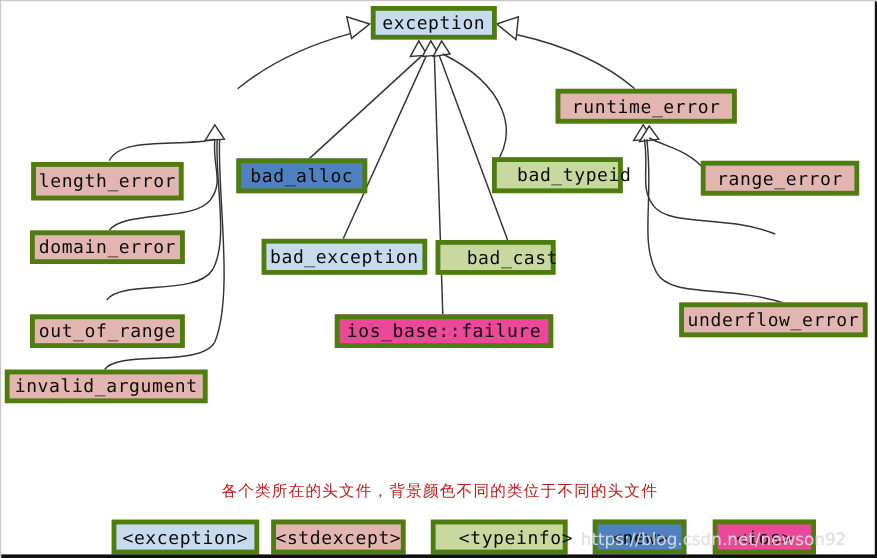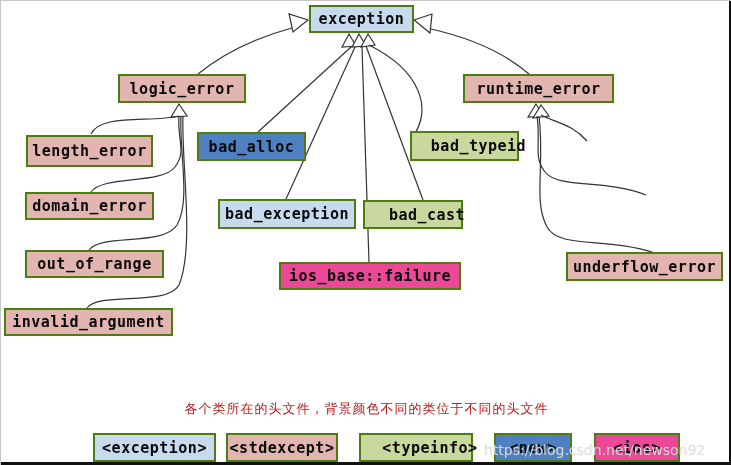--- a/index.html
+++ b/index.html
@@ -6,23 +6,23 @@
   #canvas{
     position:relative;width:731px;height:465px;background:#ffffff;
     overflow:hidden;box-sizing:border-box;
     border-top:1px solid #c8c8c8;border-left:1px solid #c8c8c8;
     font-family:"DejaVu Sans Mono","Liberation Mono",monospace;
   }
   #edge-bottom{position:absolute;left:0;bottom:0;width:731px;height:3px;background:#111;}
   #edge-right{position:absolute;right:0;top:0;width:2px;height:465px;background:#111;}
   svg.wires{position:absolute;left:0;top:0;width:731px;height:465px;}
   .node{
-    position:absolute;border:2px solid #4d7c0f;box-sizing:border-box;
+    position:absolute;border:4px solid #4d7c0f;box-sizing:border-box;
     display:flex;align-items:center;justify-content:center;
-    font-weight:bold;font-size:15px;letter-spacing:0.5px;color:#0a0a0a;
+    font-weight:normal;font-size:15px;letter-spacing:0.5px;color:#0a0a0a;
     white-space:nowrap;
   }
   .c-exception{background:#c7daee;}
   .c-stdexcept{background:#e2b5b1;}
   .c-new{background:#4e80c2;}
   .c-typeinfo{background:#c9d89f;padding-left:28px;}
   .c-ios{background:#ec4899;}
   .caption{
     position:absolute;left:0;top:399px;width:731px;text-align:center;
     font-family:"DejaVu Sans","Liberation Sans",sans-serif;
@@ -78,34 +78,34 @@
       <polygon points="535,103 527,116 543,115" fill="#fff"></polygon>
       <polygon points="540,104 532,117 548,115" fill="#fff"></polygon>
       <path d="M 540,114 C 556,122 572,124 586,140"></path>
       <path d="M 536,115 C 540,142 532,156 544,171 C 557,188 606,178 645,194"></path>
       <path d="M 538,115 C 544,165 532,200 546,226 C 558,248 605,236 654,252"></path>
     </g>
   </svg>
 
   <div class="node c-exception" style="left:308px;top:4px;width:105px;height:28px">exception</div>
 
-  <div class="node c-stdexcept" style="left:117px;top:73px;width:128px;height:29px">logic_error</div>
   <div class="node c-stdexcept" style="left:462px;top:73px;width:151px;height:29px">runtime_error</div>
 
   <div class="node c-stdexcept" style="left:25px;top:134px;width:127px;height:32px">length_error</div>
   <div class="node c-stdexcept" style="left:24px;top:191px;width:129px;height:28px">domain_error</div>
-  <div class="node c-stdexcept" style="left:24px;top:249px;width:139px;height:28px">out_of_range</div>
+  <div class="node c-stdexcept" style="left:24px;top:261px;width:129px;height:28px">out_of_range</div>
   <div class="node c-stdexcept" style="left:3px;top:307px;width:169px;height:28px">invalid_argument</div>
 
   <div class="node c-new" style="left:196px;top:131px;width:109px;height:29px">bad_alloc</div>
   <div class="node c-exception" style="left:217px;top:198px;width:138px;height:30px">bad_exception</div>
   <div class="node c-typeinfo" style="left:409px;top:130px;width:109px;height:30px">bad_typeid</div>
   <div class="node c-typeinfo" style="left:362px;top:199px;width:100px;height:29px">bad_cast</div>
   <div class="node c-ios" style="left:278px;top:261px;width:182px;height:28px">ios_base::failure</div>
 
+  <div class="node c-stdexcept" style="left:583px;top:133px;width:132px;height:29px">range_error</div>
   <div class="node c-stdexcept" style="left:565px;top:251px;width:157px;height:29px">underflow_error</div>
 
   <div class="caption">各个类所在的头文件，背景颜色不同的类位于不同的头文件</div>
 
   <div class="node c-exception" style="left:92px;top:432px;width:123px;height:29px">&lt;exception&gt;</div>
   <div class="node c-stdexcept" style="left:225px;top:432px;width:112px;height:29px">&lt;stdexcept&gt;</div>
   <div class="node c-typeinfo" style="left:358px;top:432px;width:114px;height:29px">&lt;typeinfo&gt;</div>
   <div class="node c-new" style="left:493px;top:432px;width:78px;height:29px">&lt;new&gt;</div>
   <div class="node c-ios" style="left:593px;top:432px;width:86px;height:29px">&lt;ios&gt;</div>
 

